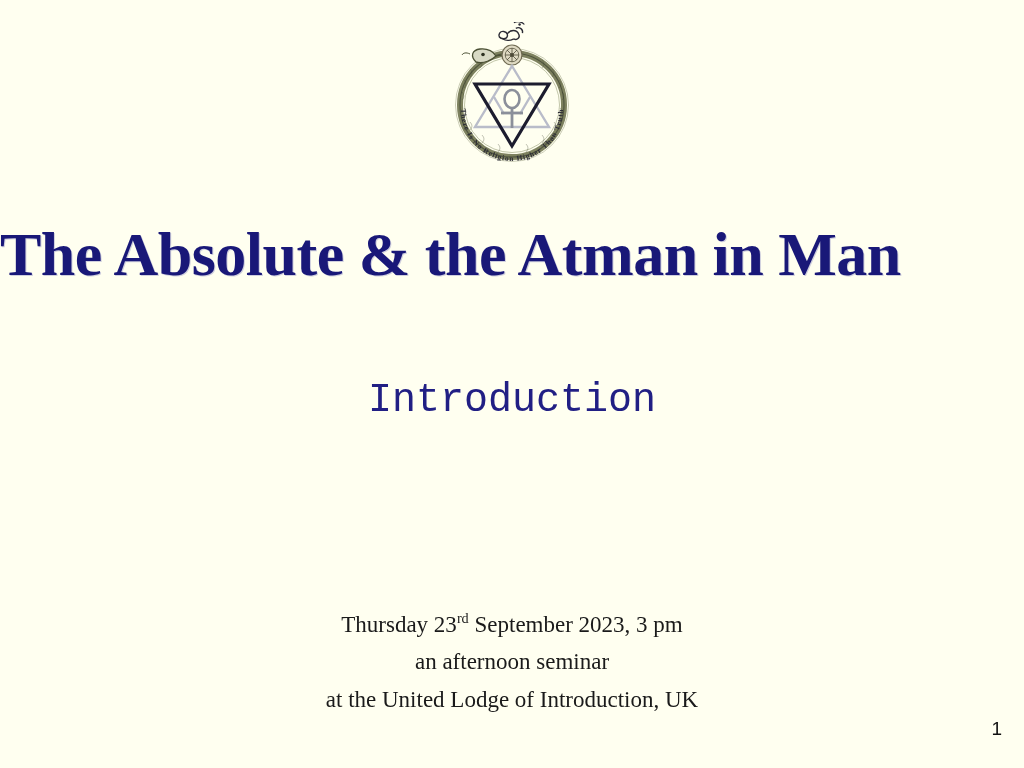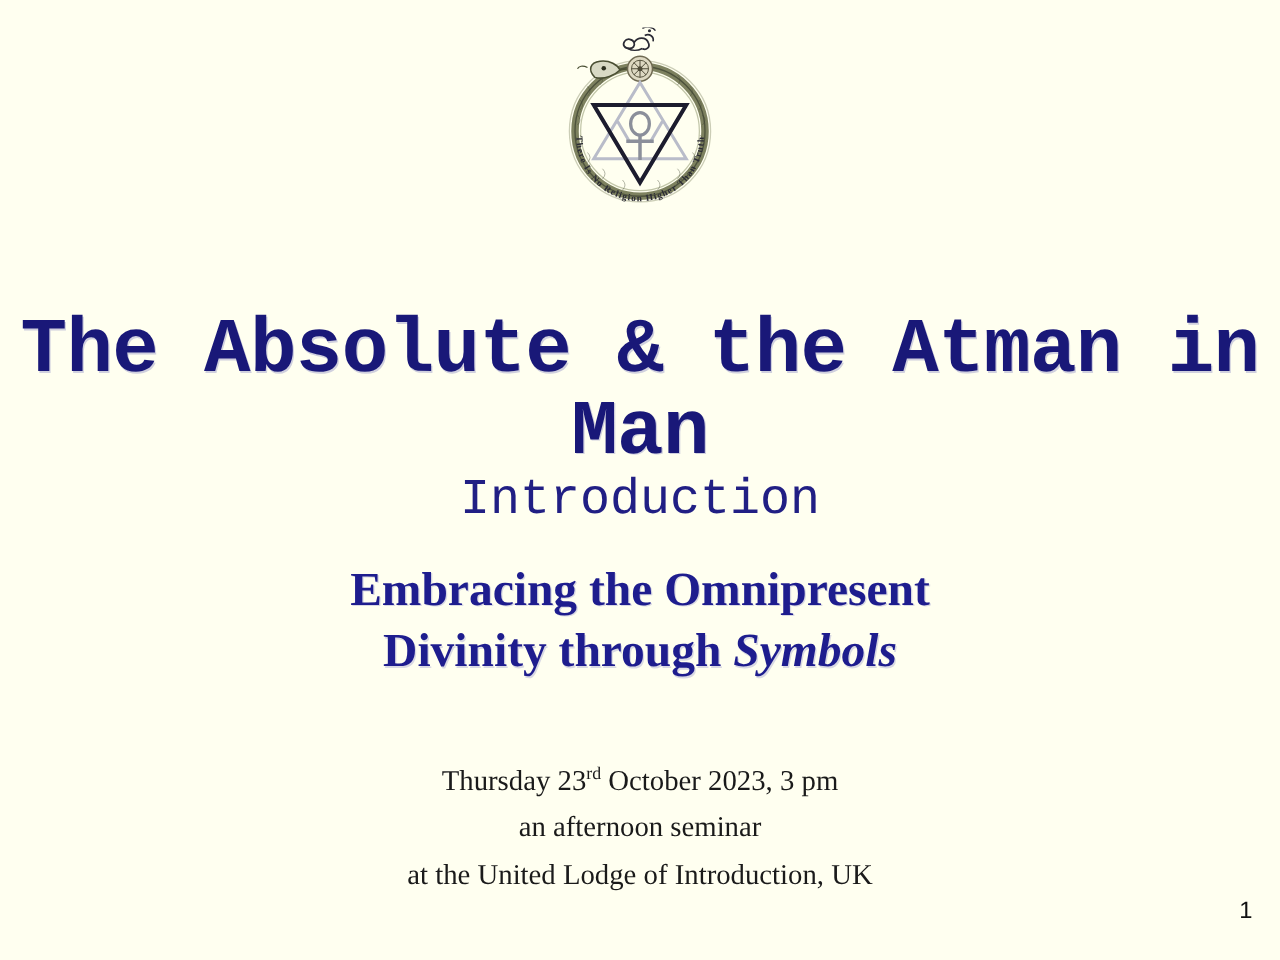--- a/index.html
+++ b/index.html
@@ -37,29 +37,28 @@
     height: 142px;
     display: block;
   }
 
   
   .title {
     position: absolute;
     top: 222px;
     left: 0;
     right: 0;
-    text-align: center;
-    font-family: Liberation Mono, monospace;
+    text-align: left;
+    font-family: Liberation Serif, serif;
     font-weight: bold;
     font-size: 62px;
     line-height: 1.05;
     letter-spacing: -0.5px;
     color: #191878;
     text-shadow: 1px 1px 0 rgba(120,120,190,0.35);
-    margin-top: 26px;
   }
 
   
   .subtitle {
     position: absolute;
     top: 379px;
     left: 0;
     right: 0;
     text-align: center;
     font-family: Liberation Mono, monospace;
@@ -201,26 +200,22 @@
         </text>
       </g>
 
     </svg>
   </div>
 
   <div class="title">The Absolute &amp; the Atman in Man</div>
 
   <div class="subtitle">Introduction</div>
 
-  <div class="heading">
-    <div>Embracing the Omnipresent</div>
-    <div><span>Divinity through </span><span class="em">Symbols</span></div>
-  </div>
 
   <div class="details">
-    <div><span>Thursday 23</span><sup>rd</sup><span> October 2023, 3 pm</span></div>
+    <div><span>Thursday 23</span><sup>rd</sup><span> September 2023, 3 pm</span></div>
     <div>an afternoon seminar</div>
     <div>at the United Lodge of Introduction, UK</div>
   </div>
 
   <div class="page-number">1</div>
 
 </div>
 
 </body></html>

